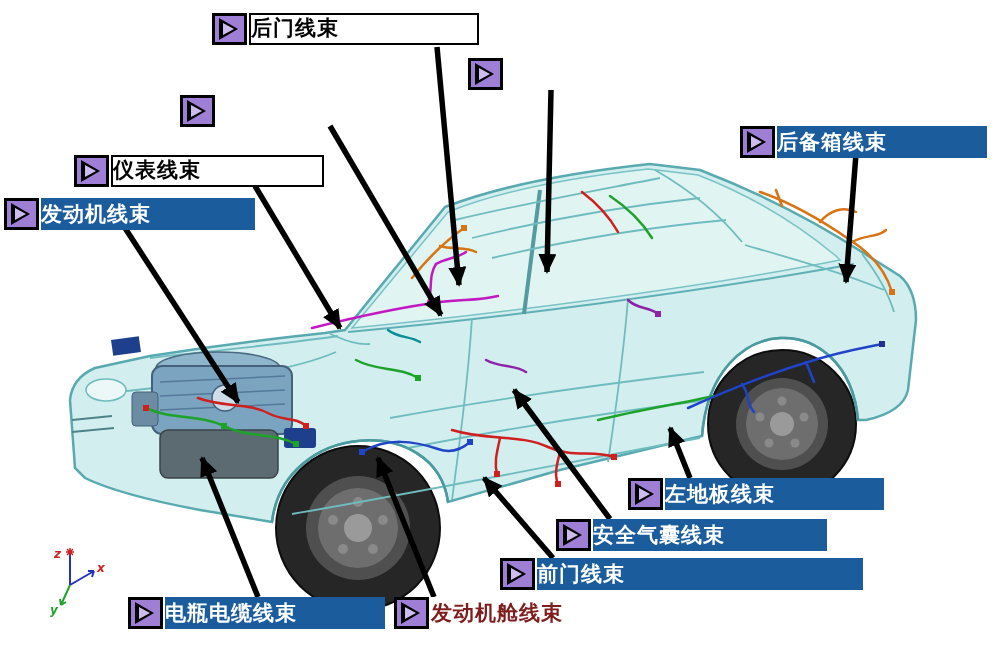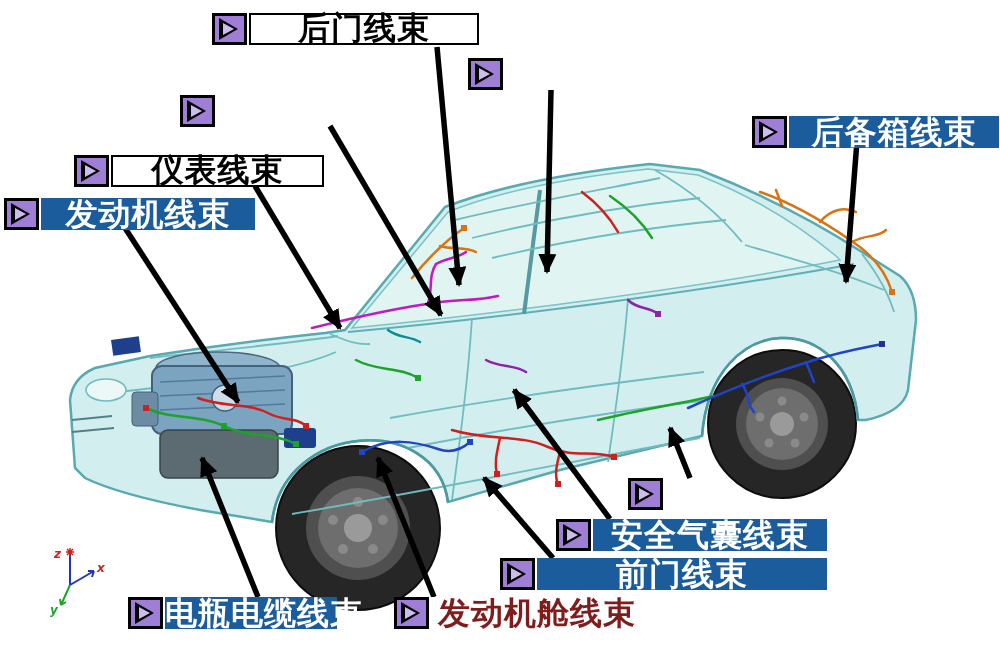--- a/index.html
+++ b/index.html
@@ -21,38 +21,38 @@
     content:""; position:absolute; left:4px; top:2px;
     border-top:11px solid transparent; border-bottom:11px solid transparent;
     border-left:19px solid #000;
   }
   .tri-icon::after {
     content:""; position:absolute; left:8px; top:7px;
     border-top:6px solid transparent; border-bottom:6px solid transparent;
     border-left:11px solid var(--icon-triangle,#cdbcee);
   }
   .callout-text {
-    display:block; height:32px; font-weight:bold; font-size:32px;
-    letter-spacing:1px; text-align:center; white-space:nowrap;
+    display:block; height:32px; font-weight:bold; font-size:21px;
+    letter-spacing:1px; white-space:nowrap;
   }
   .style-white .callout-text { background:#fff; border:2px solid #000; color:#000; line-height:27px; }
   .style-blue  .callout-text { background:var(--label-blue,#1a5c9c); color:#fff; line-height:32px; }
   .style-plain .callout-text { background:#fff; color:#7f1d1d; line-height:32px; }
 
   
   .cl-rear-door   { left:212px; top:13px;  }  .cl-rear-door   .callout-text{ width:230px; }
   .cl-roof        { left:468px; top:58px;  }  .cl-roof        .callout-text{ width:226px; }
   .cl-right-floor { left:180px; top:95px;  }  .cl-right-floor .callout-text{ width:226px; }
   .cl-instrument  { left:74px;  top:155px; }  .cl-instrument  .callout-text{ width:213px; }
   .cl-engine      { left:4px;   top:198px; }  .cl-engine      .callout-text{ width:214px; }
-  .cl-trunk       { left:740px; top:116px;margin-left:12px; }  .cl-trunk       .callout-text{ width:210px; }
+  .cl-trunk       { left:740px; top:126px; }  .cl-trunk       .callout-text{ width:210px; }
   .cl-left-floor  { left:628px; top:478px; }  .cl-left-floor  .callout-text{ width:219px; }
   .cl-airbag      { left:556px; top:519px; }  .cl-airbag      .callout-text{ width:234px; }
-  .cl-front-door  { left:500px; top:558px; }  .cl-front-door  .callout-text{ width:290px; }
-  .cl-battery     { left:128px; top:597px; }  .cl-battery     .callout-text{ width:172px; }
+  .cl-front-door  { left:500px; top:558px; }  .cl-front-door  .callout-text{ width:326px; }
+  .cl-battery     { left:128px; top:597px; }  .cl-battery     .callout-text{ width:220px; }
   .cl-engine-bay  { left:394px; top:597px; }  .cl-engine-bay  .callout-text{ width:212px; }
 </style>
 </head>
 <body>
 
 <svg id="car-layer" width="1000" height="663" viewBox="0 0 1000 663">
 
   <g>
     <circle cx="358" cy="528" r="82" fill="#262626" stroke="#0d0d0d" stroke-width="2"></circle>
     <circle cx="358" cy="528" r="52" fill="#4f4f4f"></circle>
@@ -237,20 +237,21 @@
   <span class="callout-text">发动机线束</span>
 </div>
 
 <div class="callout style-blue cl-trunk">
   <span class="tri-icon"></span>
   <span class="callout-text">后备箱线束</span>
 </div>
 
 <div class="callout style-blue cl-left-floor">
   <span class="tri-icon"></span>
+  <span class="callout-text">左地板线束</span>
 </div>
 
 <div class="callout style-blue cl-airbag">
   <span class="tri-icon"></span>
   <span class="callout-text">安全气囊线束</span>
 </div>
 
 <div class="callout style-blue cl-front-door">
   <span class="tri-icon"></span>
   <span class="callout-text">前门线束</span>

